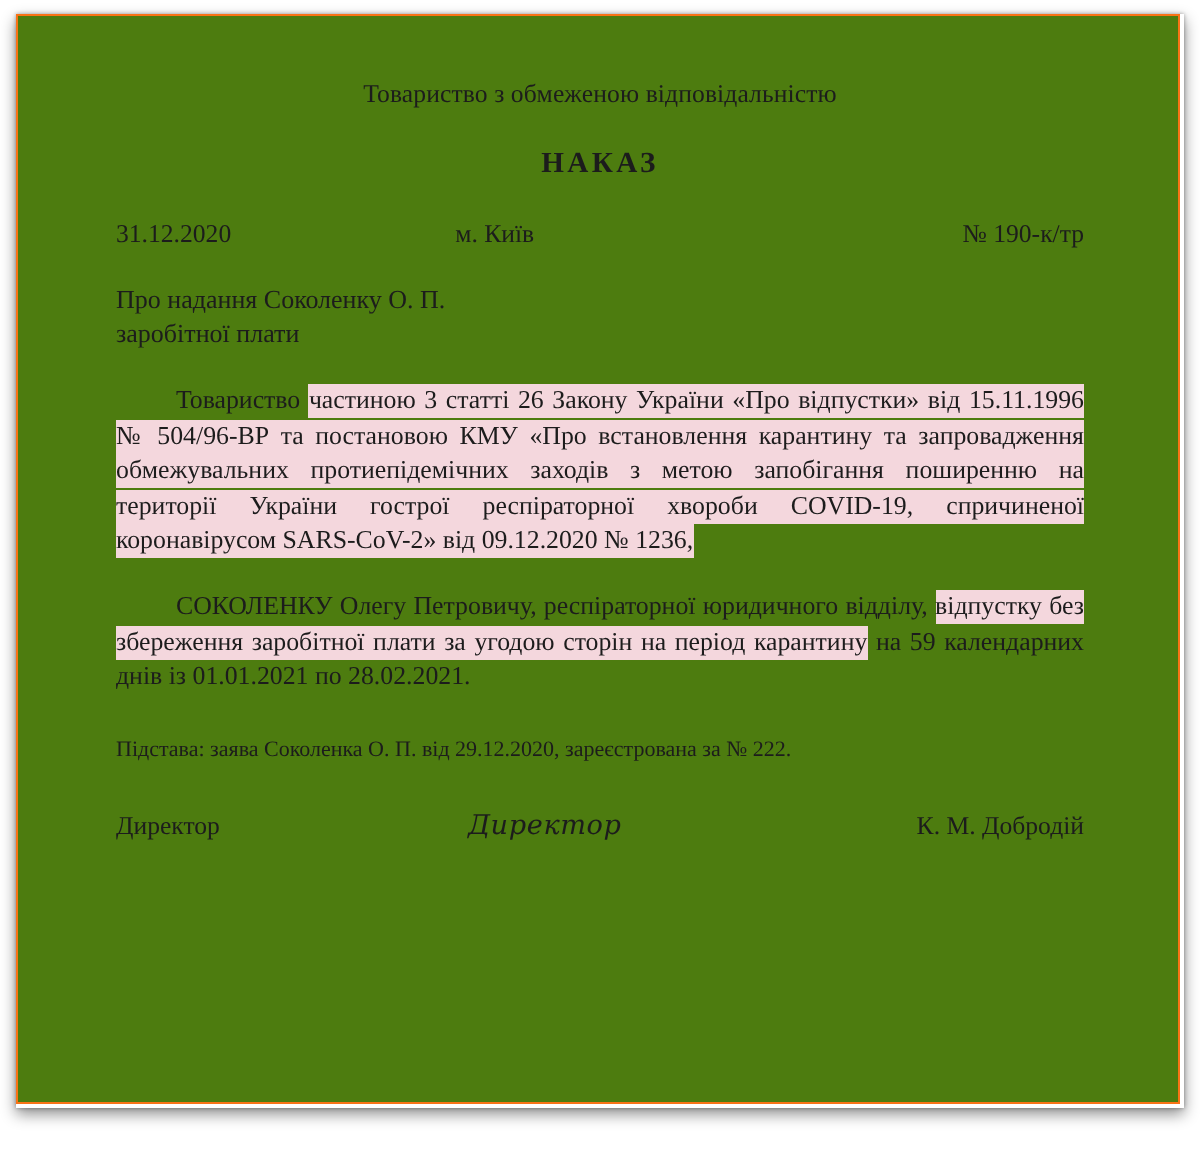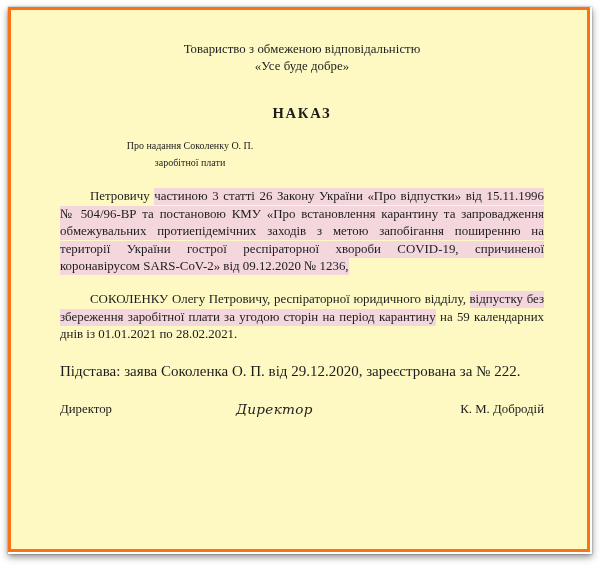--- a/index.html
+++ b/index.html
@@ -34,22 +34,22 @@
     box-shadow: 0 3px 7px rgba(0,0,0,0.45), 0 0 2px rgba(0,0,0,0.35);
     background: #ffffff;
   }
 
   .sheet {
     position: absolute;
     left: 8px;
     top: 7px;
     width: 582px;
     height: 545px;
-    background: #fef9c3;
-    border: 3px solid #f97316;
+    background: #4d7c0f;
+    border: 1px solid #f97316;
     box-sizing: border-box;
     overflow: hidden;
     text-decoration: underline;
   }
 
   .inner {
     position: absolute;
     left: 49px;
     top: 0;
     width: 484px;
@@ -71,40 +71,39 @@
   .edrpou {
     margin-top: 21px;
     font-size: 12.8px;
   }
 
   .doc-title {
     text-align: center;
     font-weight: bold;
     font-size: 14.6px;
     letter-spacing: 1.7px;
-    margin-top: 30px;
+    margin-top: 18px;
   }
 
   .meta-row {
     display: flex;
     justify-content: space-between;
     align-items: baseline;
     margin-top: 19px;
     font-size: 12.8px;
   }
   .meta-date   { flex: 0 0 auto; }
   .meta-city   { flex: 0 0 auto; margin-left: 112px; }
   .meta-number { flex: 0 0 auto; margin-left: auto; }
 
   .subject {
     margin-top: 17px;
-    font-size: 10px;
+    font-size: 13px;
     line-height: 16.5px;
     max-width: 260px;
-    text-align: center;
   }
   .subject span { display: block; }
 
   
   .para {
     margin-top: 17px;
     text-align: justify;
     text-justify: inter-word;
     font-size: 12.9px;
     line-height: 17.6px;
@@ -124,21 +123,21 @@
     font-size: 12.8px;
     letter-spacing: 0.4px;
   }
 
   .para-grant {
     margin-top: 15px;
   }
 
   .basis {
     margin-top: 19px;
-    font-size: 15px;
+    font-size: 11px;
   }
 
   
   .sign-row {
     display: flex;
     align-items: flex-end;
     margin-top: 22px;
     font-size: 12.8px;
   }
   .sign-title  { flex: 0 0 auto; }
@@ -157,34 +156,38 @@
 
 <div class="page-wrap">
 
   <div class="sheet-shadow"></div>
 
   <div class="sheet">
     <div class="inner">
 
       <div class="org">
         <span>Товариство з обмеженою відповідальністю</span>
-        <span class="org-line2">«Усе буде добре»</span>
       </div>
 
 
       <div class="doc-title">НАКАЗ</div>
 
+      <div class="meta-row">
+        <span class="meta-date">31.12.2020</span>
+        <span class="meta-city">м. Київ</span>
+        <span class="meta-number">№ 190-к/тр</span>
+      </div>
 
       <div class="subject">
         <span>Про надання Соколенку О. П.</span>
         <span>заробітної плати</span>
       </div>
 
       <p class="para">
-        <span>Петровичу </span><span class="hl">частиною 3 статті 26 Закону України «Про відпустки» від 15.11.1996 № 504/96-ВР та постановою КМУ «Про встановлення карантину та запровадження обмежувальних протиепідемічних заходів з метою запобігання поширенню на території України гострої респіраторної хвороби COVID-19, спричиненої коронавірусом SARS-CoV-2» від 09.12.2020 № 1236,</span>
+        <span>Товариство </span><span class="hl">частиною 3 статті 26 Закону України «Про відпустки» від 15.11.1996 № 504/96-ВР та постановою КМУ «Про встановлення карантину та запровадження обмежувальних протиепідемічних заходів з метою запобігання поширенню на території України гострої респіраторної хвороби COVID-19, спричиненої коронавірусом SARS-CoV-2» від 09.12.2020 № 1236,</span>
       </p>
 
 
       <p class="para para-grant">
         <span>СОКОЛЕНКУ Олегу Петровичу, респіраторної юридичного відділу, </span><span class="hl">відпустку без збереження заробітної плати за угодою сторін на період карантину</span><span> на 59 календарних днів із 01.01.2021 по 28.02.2021.</span>
       </p>
 
       <div class="basis">Підстава: заява Соколенка О. П. від 29.12.2020, зареєстрована за № 222.</div>
 
       <div class="sign-row">

